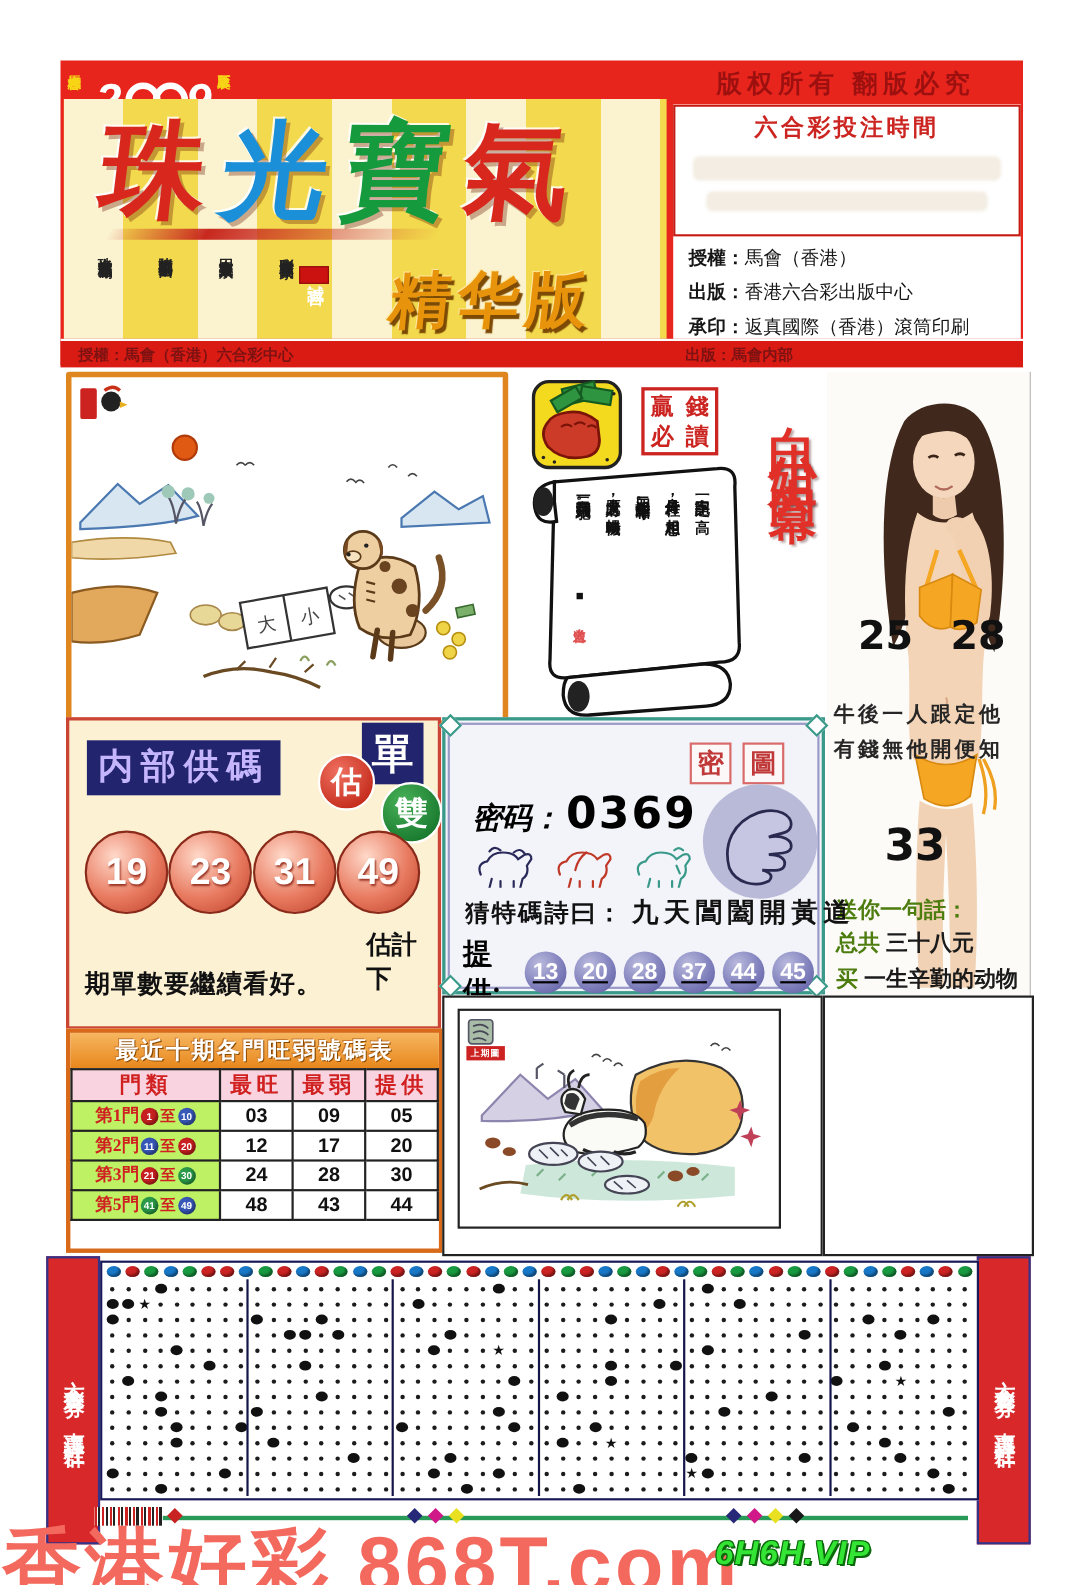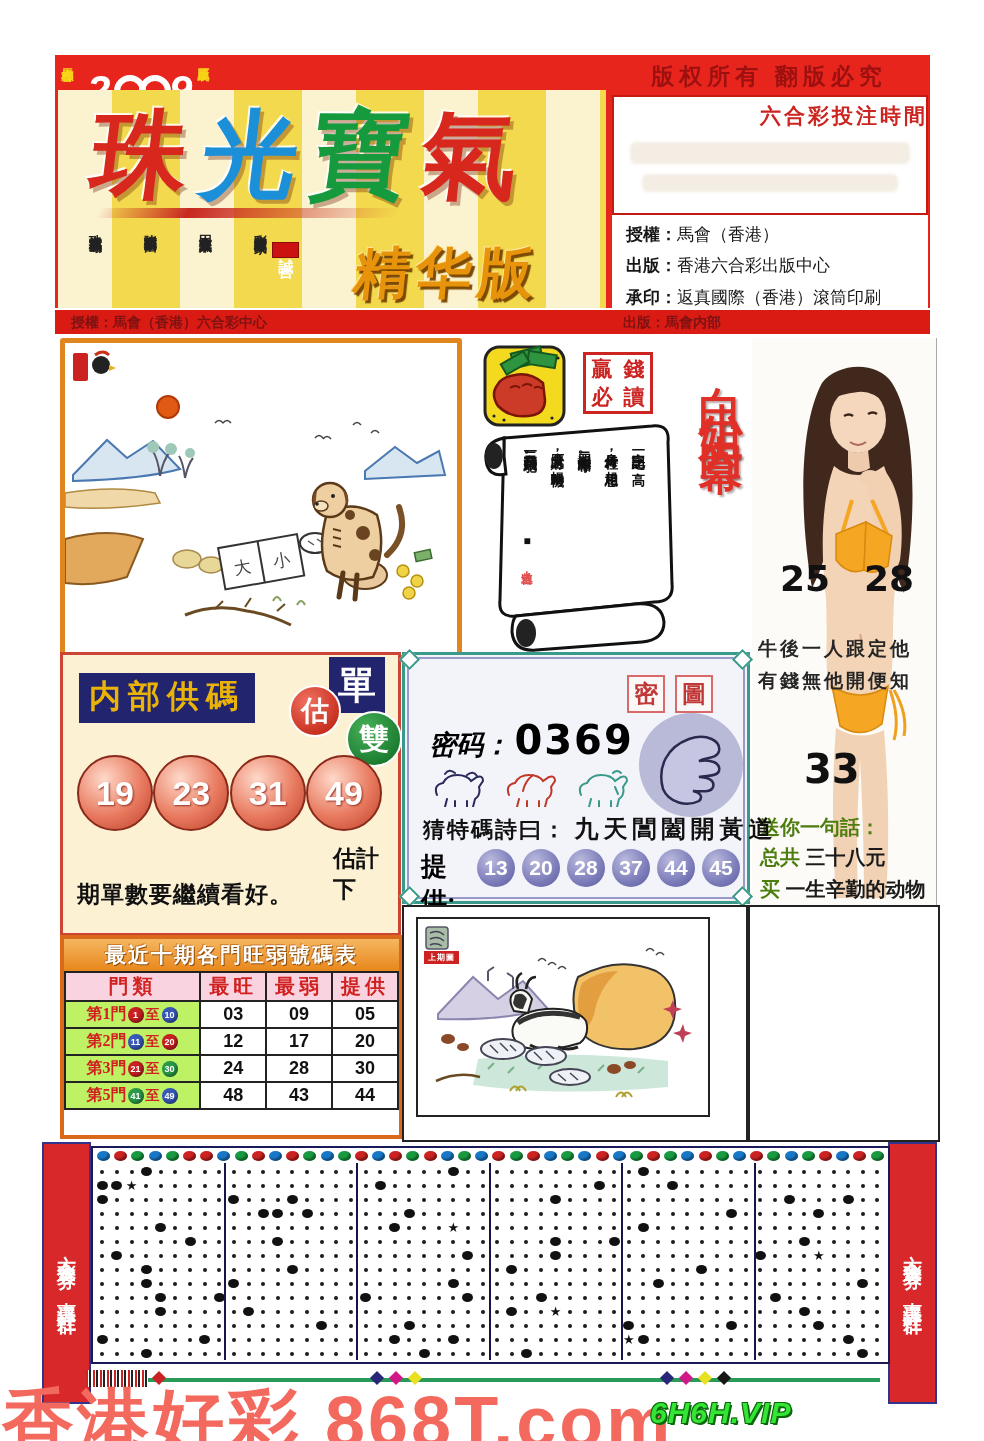--- a/index.html
+++ b/index.html
@@ -16,21 +16,21 @@
     text-shadow:4px 4px 0 rgba(110,30,10,.35),-2px -2px 0 rgba(255,255,255,.85);}
   .swoosh{height:10px;background:linear-gradient(90deg,rgba(200,30,20,.0),#c8281e 30%,rgba(200,30,20,0));transform:skewX(-30deg);}
   .slogan{writing-mode:vertical-rl;text-orientation:upright;font-size:13px;font-weight:bold;color:#222;
     height:108px;letter-spacing:1px;font-family:"Liberation Serif",serif;}
   .sincere{background:#cb1210;color:#fff;writing-mode:vertical-rl;text-orientation:upright;
     font-size:15px;font-weight:bold;padding:4px 3px;letter-spacing:3px;border:1px solid #8a0a0a;}
   .edition{font-size:56px;font-weight:900;font-family:"Liberation Serif",serif;color:#e8930c;
     transform:skewX(-6deg);letter-spacing:6px;text-shadow:3px 3px 1px #7c4a04,-1px -1px 0 #ffe9a0;}
   .copyright{color:#9c1110;font-size:23px;font-weight:900;letter-spacing:5px;text-align:center;}
   .betting-box{background:#fff;box-shadow:0 0 0 2px #c41a12 inset;}
-  .betting-title{color:#cc2420;font-size:21px;font-weight:bold;letter-spacing:3px;text-align:right;padding-top:7px;}
+  .betting-title{color:#cc2420;font-size:21px;font-weight:bold;letter-spacing:3px;text-align:center;padding-top:7px;}
   .smudge{background:#f3ede3;border-radius:6px;filter:blur(1.5px);}
   .pub-line{font-size:17px;color:#161616;line-height:1.85;white-space:nowrap;}
   .pub-label{font-weight:bold;}
   .auth-bar{background:#d91b14;border-top:2px solid #fff;color:#7c1212;font-weight:bold;font-size:14px;}
   
   .cartoon1{left:60px;top:338px;width:392px;height:312px;background:#fff;border:5px solid #e0861e;border-radius:3px;}
   .cartoon2{left:402px;top:905px;width:342px;height:233px;background:#fff;border:2px solid #222;}
   .cartoon2-inner{left:12px;top:10px;width:290px;height:196px;border:2px solid #222;background:#fff;}
   .rightbox-empty{left:748px;top:905px;width:188px;height:233px;background:#fff;border:2px solid #222;}
   
@@ -45,21 +45,21 @@
   .miss-title{left:698px;top:352px;width:52px;height:330px;writing-mode:vertical-rl;text-orientation:upright;
     color:#e03028;font-size:44px;font-weight:900;font-family:"Liberation Serif",serif;letter-spacing:16px;
     text-shadow:2px 2px 2px rgba(60,10,10,.35);}
   .photo{left:752px;top:338px;width:184px;height:568px;background:#fcfbf7;border-right:1px solid #aaa;}
   .photo-num{font-size:36px;font-weight:bold;color:#111;font-family:"DejaVu Sans",sans-serif;}
   .couplet{font-family:"Liberation Serif",serif;font-size:19px;font-weight:bold;color:#262626;letter-spacing:3px;white-space:nowrap;}
   .gift-red{color:#4d7c0f;font-weight:900;}
   .gift-line{font-size:20px;font-weight:900;white-space:nowrap;}
   
   .codes-box{left:60px;top:652px;width:335px;height:278px;background:#fcf1d3;border:3px solid #cc4433;}
-  .codes-banner{background:#23246e;color:#eab308;font-size:32px;font-weight:900;letter-spacing:7px;
+  .codes-banner{background:#23246e;color:#c4b5fd;font-size:32px;font-weight:900;letter-spacing:7px;
     font-family:"Liberation Serif",serif;padding:2px 10px 4px;}
   .circle-tag{border-radius:50%;color:#fff;font-weight:900;display:flex;align-items:center;justify-content:center;
     font-family:"Liberation Serif",serif;}
   .dan-sq{background:#23246e;color:#fff;font-weight:900;display:flex;align-items:center;justify-content:center;
     font-family:"Liberation Serif",serif;}
   .code-ball{width:72px;height:72px;border-radius:50%;border:2px solid #8a2a1a;
     background:radial-gradient(circle at 35% 30%,#ffd9c9,#e87a60 55%,#bd4028);
     color:#fff;font-size:34px;font-weight:bold;display:flex;align-items:center;justify-content:center;
     text-shadow:1px 1px 2px #993020;}
   .codes-note{font-size:23px;font-weight:bold;color:#111;}
@@ -337,21 +337,21 @@
       </svg>
       <svg width="58" height="40" viewBox="0 0 58 40">
         <path d="M10,28 q-4,-10 6,-12 q4,-8 14,-8 q10,0 14,6 l6,-4 q6,-2 6,4 l-4,6 q2,8 -4,12 l-2,8 m-6,-6 l0,8 m-12,-8 l0,8 m-8,-10 l-2,8" stroke="#3a9a8a" stroke-width="2" fill="none" stroke-linecap="round"></path>
         <path d="M44,20 l3,7 M42,6 q4,-4 8,0" stroke="#3a9a8a" stroke-width="2" fill="none" stroke-linecap="round"></path>
       </svg>
     </div>
     <div class="abs poem-line" style="left:18px;top:158px;text-align:right;">
       <span>猜特碼詩曰：</span>
       <span style="font-size:24px;letter-spacing:5px;">九天閶闔開黃道</span>
     </div>
-    <div class="abs" style="left:16px;top:194px;display:flex;">
+    <div class="abs" style="left:16px;top:194px;display:flex;align-items:center;text-decoration:underline;">
       <span class="prov-label" style="margin-right:4px;">提供:</span>
       <span id="provide-balls" style="display:flex;">
           <div class="prov-ball">13</div>
           <div class="prov-ball">20</div>
           <div class="prov-ball">28</div>
           <div class="prov-ball">37</div>
           <div class="prov-ball">44</div>
           <div class="prov-ball">45</div>
         </span>
     </div>

